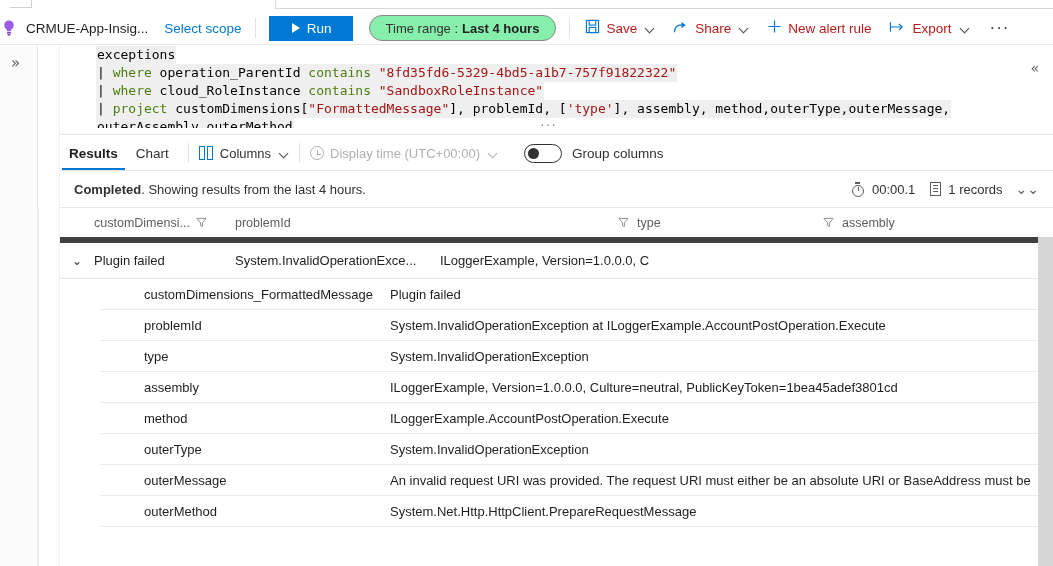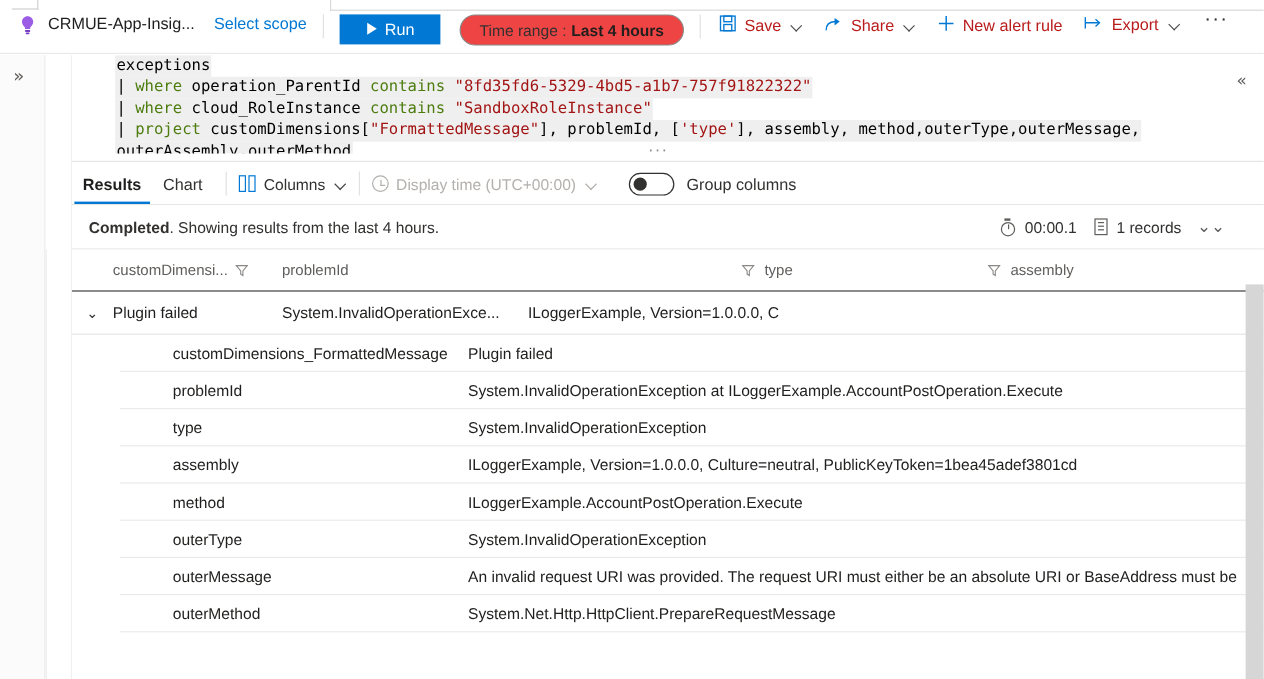--- a/index.html
+++ b/index.html
@@ -17,24 +17,23 @@
   
   .chrome-strip { position: absolute; top: 0; left: 0; width: 1053px; height: 12px; background: #ffffff; }
   .chrome-tab-left { position: absolute; left: 10px; top: -10px; width: 22px; height: 18px;
       border-right: 1px solid #d0d0d0; border-bottom: 1px solid #d0d0d0; }
   .chrome-box { position: absolute; left: 275px; top: -20px; width: 778px; height: 29px;
       border-left: 1px solid #d9d9d9; border-bottom: 1px solid #d9d9d9; }
 
   
   .cmdbar {
     position: absolute; top: 12px; left: 0; width: 1053px; height: 33px;
-    display: flex; align-items: flex-start;
+    display: flex; align-items: center;
     background: #ffffff;
     border-bottom: 1px solid #eaeaea;
-    padding-left: 14px;
   }
   .appicon { width: 18px; height: 18px; margin-right: 8px; flex: none; position: relative; }
   .scope-name { font-size: 13.5px; color: #201f1e; white-space: nowrap; }
   .link-btn {
     color: #0078d4; font-size: 13.5px; margin-left: 16px; cursor: pointer; white-space: nowrap;
   }
   .vsep { width: 1px; height: 20px; background: #e1e1e1; margin: 0 13px; flex: none; }
   .run-btn {
     background: #0078d4; color: #ffffff; border: none;
     height: 25px; min-width: 84px; padding: 0 14px;
@@ -44,21 +43,21 @@
   .run-tri {
     width: 11px; height: 11px; position: relative;
   }
   .run-tri::after {
     content: ""; position: absolute; left: 2px; top: 0;
     border-left: 8px solid #ffffff; border-top: 5.5px solid transparent; border-bottom: 5.5px solid transparent;
   }
   .timerange {
     margin-left: 16px; height: 26px; border: 1px solid #8a8886; border-radius: 13px;
     display: flex; align-items: center; padding: 0 16px; gap: 4px;
-    font-size: 13px; white-space: nowrap; cursor: pointer; background:#ef4444;
+    font-size: 13px; white-space: nowrap; cursor: pointer; background:#86efac;
   }
   .timerange .tr-label { color: #323130; }
   .timerange .tr-value { font-weight: bold; color: #201f1e; }
   .cmd-item {
     display: flex; align-items: center; gap: 6px; margin-left: 18px;
     font-size: 13.5px; color: #b91c1c; cursor: pointer; white-space: nowrap;
   }
   .chev-dn {
     width: 9px; height: 9px; position: relative; flex: none; margin-left: 3px;
   }
@@ -146,38 +145,38 @@
   }
 
   
   .statusbar {
     position: absolute; top: 171px; left: 60px; width: 993px; height: 36px;
     display: flex; align-items: center; background: #ffffff;
   }
   .status-text { margin-left: 14px; font-size: 13px; color: #323130; }
   .status-text b { font-weight: bold; }
   .status-right { margin-left: auto; display: flex; align-items: center; gap: 7px;
-      padding-right: 32px; font-size: 13px; color: #323130; }
+      padding-right: 14px; font-size: 13px; color: #323130; }
   .timer-icon { width: 14px; height: 15px; position: relative; flex: none; }
   .timer-icon .body { position: absolute; left: 1px; top: 3px; width: 12px; height: 12px;
       border: 1.2px solid #605e5c; border-radius: 50%; }
   .timer-icon .cap { position: absolute; left: 4.5px; top: 0; width: 5px; height: 2.2px; background: #605e5c; }
   .timer-icon .hand { position: absolute; left: 6.6px; top: 5px; width: 1.1px; height: 4.5px; background: #605e5c; }
   .records-icon { width: 11px; height: 14px; border: 1.2px solid #605e5c; position: relative; flex: none; }
   .records-icon::after { content: ""; position: absolute; left: 1.5px; top: 2px; width: 5px; height: 1px;
       background: #605e5c; box-shadow: 0 3px 0 #605e5c, 0 6px 0 #605e5c; }
   .chev-dbl-dn { color: #605e5c; font-size: 14px; cursor: pointer; margin-left: 6px;
       font-family: "DejaVu Sans", sans-serif; }
   .statusbar-line { position: absolute; top: 207px; left: 60px; width: 993px; height: 1px; background: #e6e6e6; }
 
   
   .grid { position: absolute; top: 208px; left: 60px; width: 993px; height: 358px; background: #fff;
       overflow: hidden; }
   .grid-head {
-    height: 35px; display: flex; align-items: center; border-bottom: 1px solid #404040;
+    height: 35px; display: flex; align-items: center; border-bottom: 6px solid #404040;
     font-size: 12.5px; color: #605e5c;
   }
   .gh-cell { display: flex; align-items: center; gap: 6px; white-space: nowrap; overflow: hidden; }
   .filter-icon { width: 11px; height: 11px; flex: none; }
   .gh-label { overflow: hidden; text-overflow: ellipsis; }
 
   .grid-row-main {
     height: 36px; display: flex; align-items: center; font-size: 13px; color: #201f1e;
     border-bottom: 1px solid #e6e6e6; cursor: pointer;
   }

